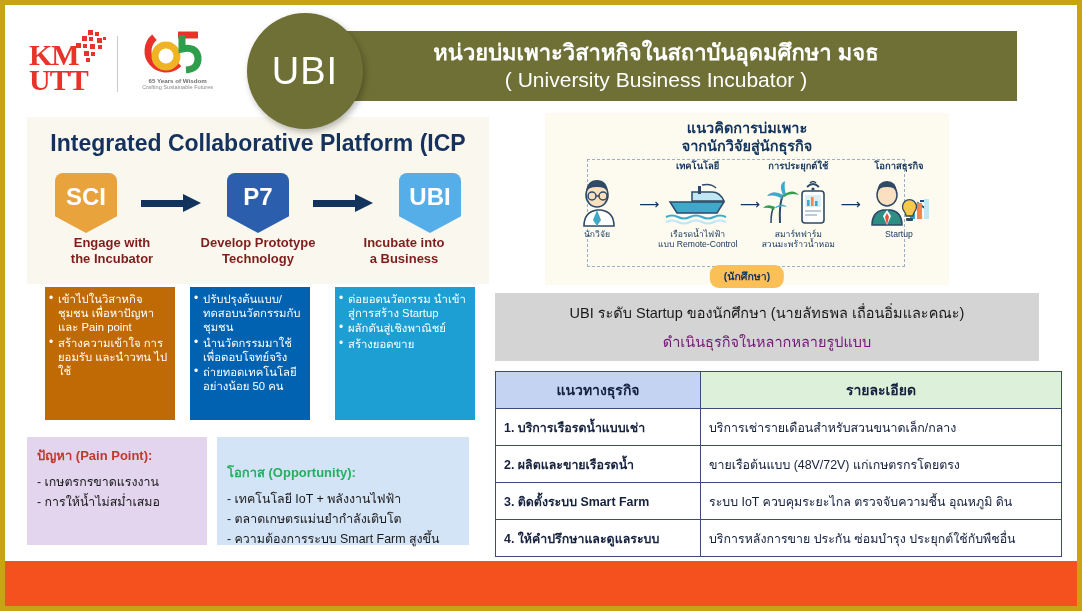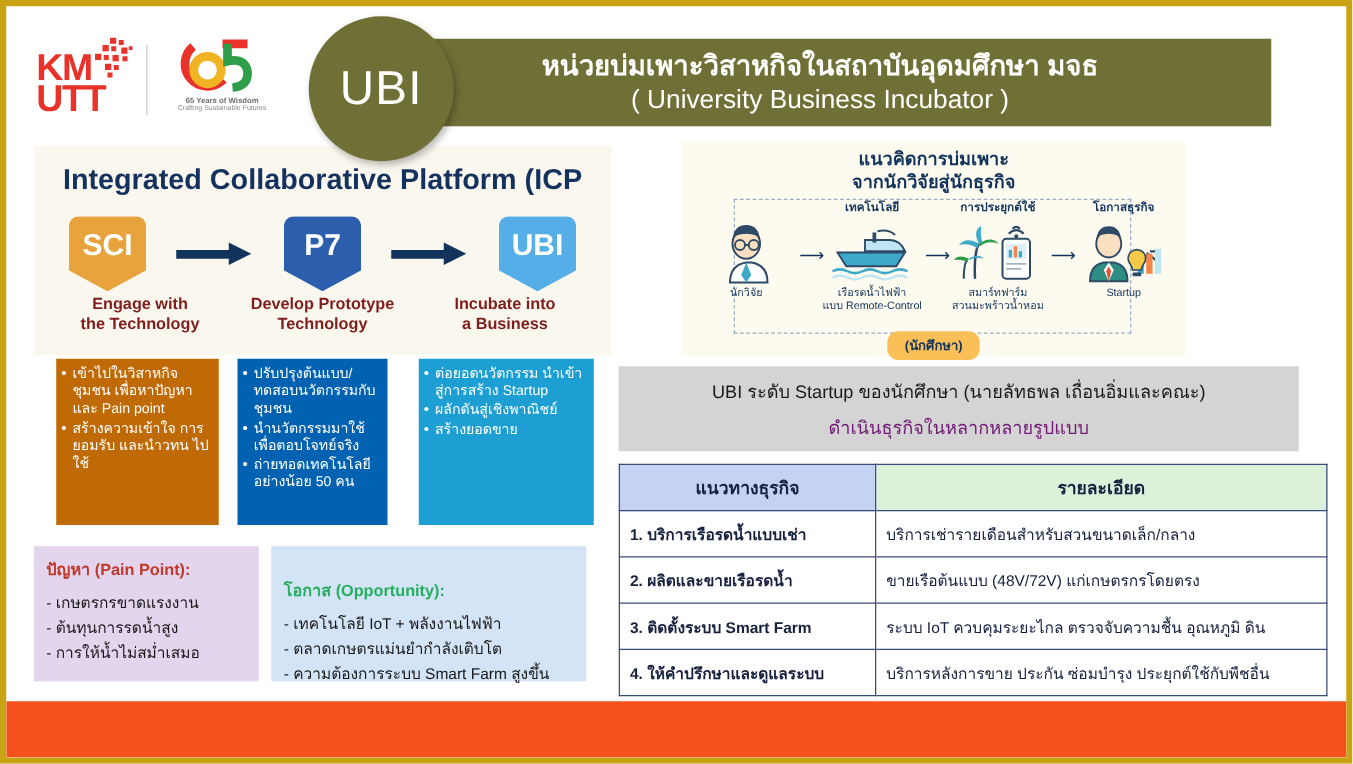--- a/index.html
+++ b/index.html
@@ -18,21 +18,21 @@
   }
 
   
   .logo-wrap{
     position:absolute; left:24px; top:18px; width:190px; height:82px;
     display:flex; align-items:center; gap:8px;
   }
   .kmutt{ position:relative; width:82px; height:72px; }
   .kmutt-text{
     position:absolute; left:0; top:14px;
-    font-family:Liberation Sans, sans-serif;
+    font-family:Liberation Serif, serif;
     font-weight:bold; font-size:30px; line-height:25px;
     color:#E8322A; letter-spacing:-1px;
   }
   .kmutt-pix{ position:absolute; left:44px; top:2px; width:36px; height:34px; }
   .divider-v{ width:1px; height:56px; background:#c9c9c9; }
   .logo65{ position:relative; width:96px; height:74px; }
   .l65-svg{ position:absolute; left:10px; top:0px; }
   .l65-cap{
     position:absolute; left:4px; top:50px; width:96px; text-align:center;
     font-size:6.2px; line-height:7.4px; color:#6d6d6d; font-weight:bold;
@@ -249,21 +249,21 @@
       <div class="arrow">
           <div class="bar"></div>
           <div class="head"></div>
         </div>
       <div class="shield" style="background:#55AEE8">UBI</div>
     </div>
 
     <div class="icp-caps">
       <div class="icp-cap">
         <div>Engage with</div>
-        <div>the Technology</div>
+        <div>the Incubator</div>
       </div>
       <div class="icp-cap">
         <div>Develop Prototype</div>
         <div>Technology</div>
       </div>
       <div class="icp-cap">
         <div>Incubate into</div>
         <div>a Business</div>
       </div>
     </div>
@@ -288,21 +288,20 @@
         <li>ต่อยอดนวัตกรรม นำเข้าสู่การสร้าง Startup</li>
         <li>ผลักดันสู่เชิงพาณิชย์</li>
         <li>สร้างยอดขาย</li>
       </ul>
     </div>
   </div>
 
   <div class="pain">
     <div class="ph">ปัญหา (Pain Point):</div>
     <div class="pl">- เกษตรกรขาดแรงงาน</div>
-    <div class="pl">- ต้นทุนการรดน้ำสูง</div>
     <div class="pl">- การให้น้ำไม่สม่ำเสมอ</div>
   </div>
 
   <div class="opp">
     <div class="ph">โอกาส (Opportunity):</div>
     <div class="pl">- เทคโนโลยี IoT + พลังงานไฟฟ้า</div>
     <div class="pl">- ตลาดเกษตรแม่นยำกำลังเติบโต</div>
     <div class="pl">- ความต้องการระบบ Smart Farm สูงขึ้น</div>
   </div>
 

